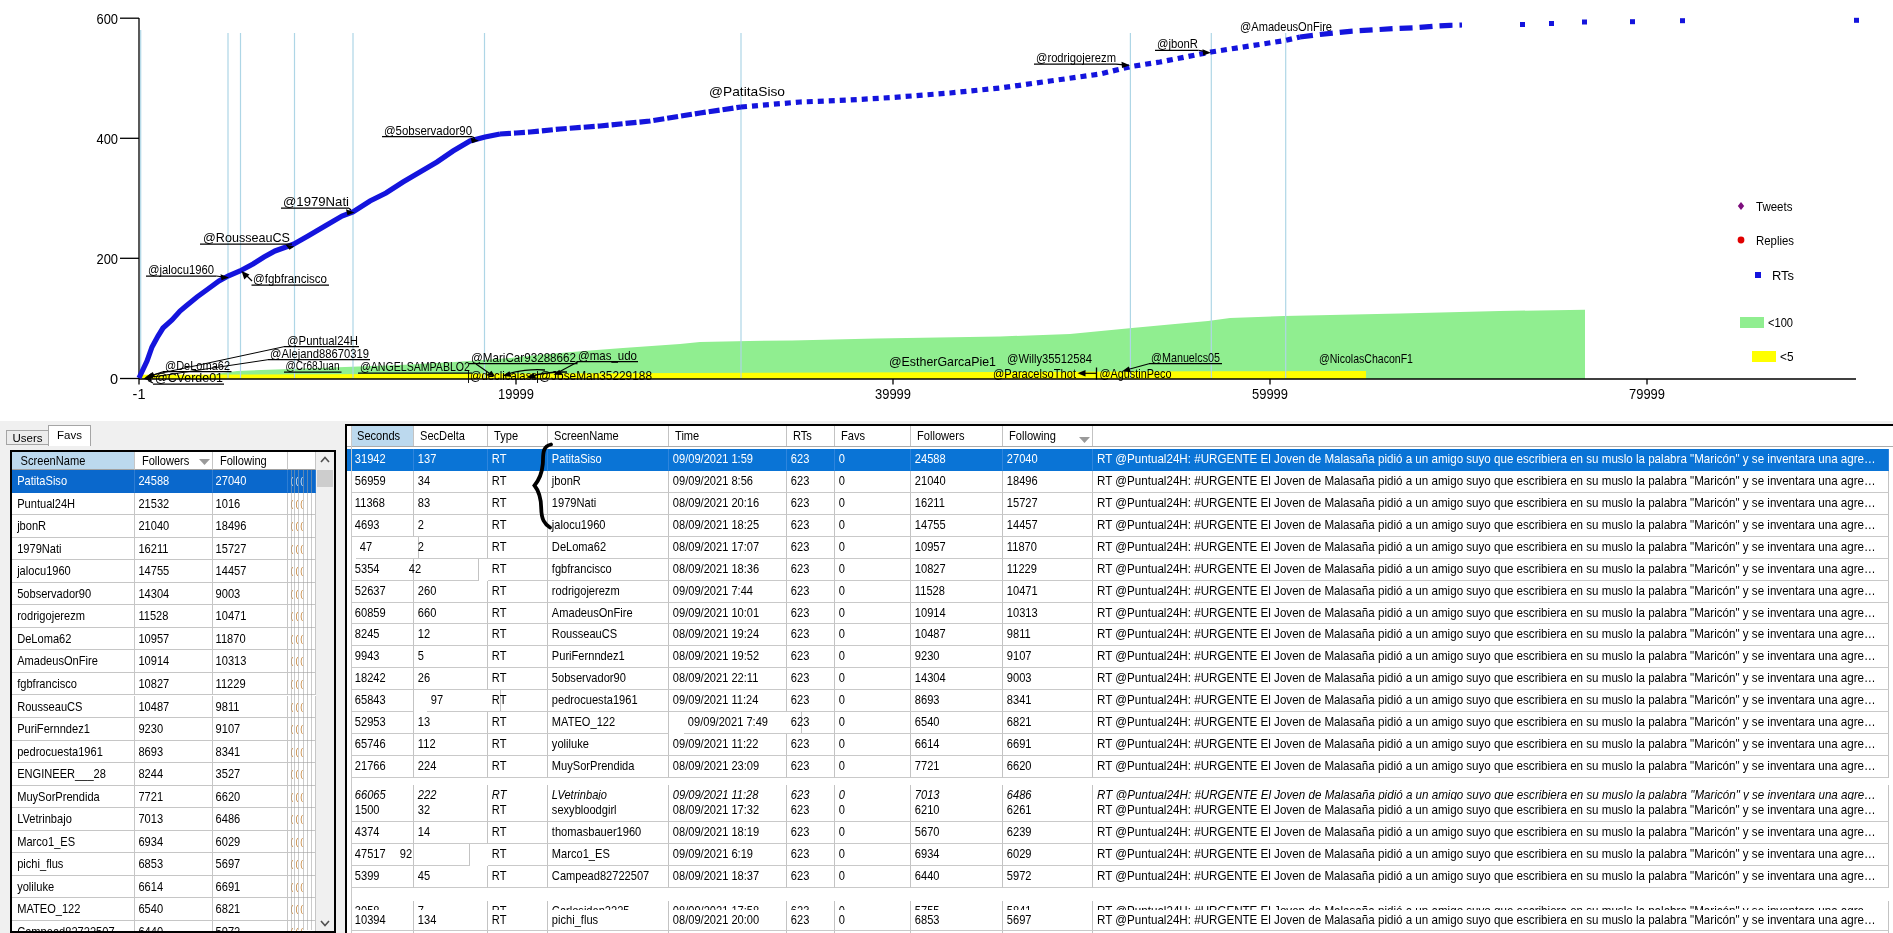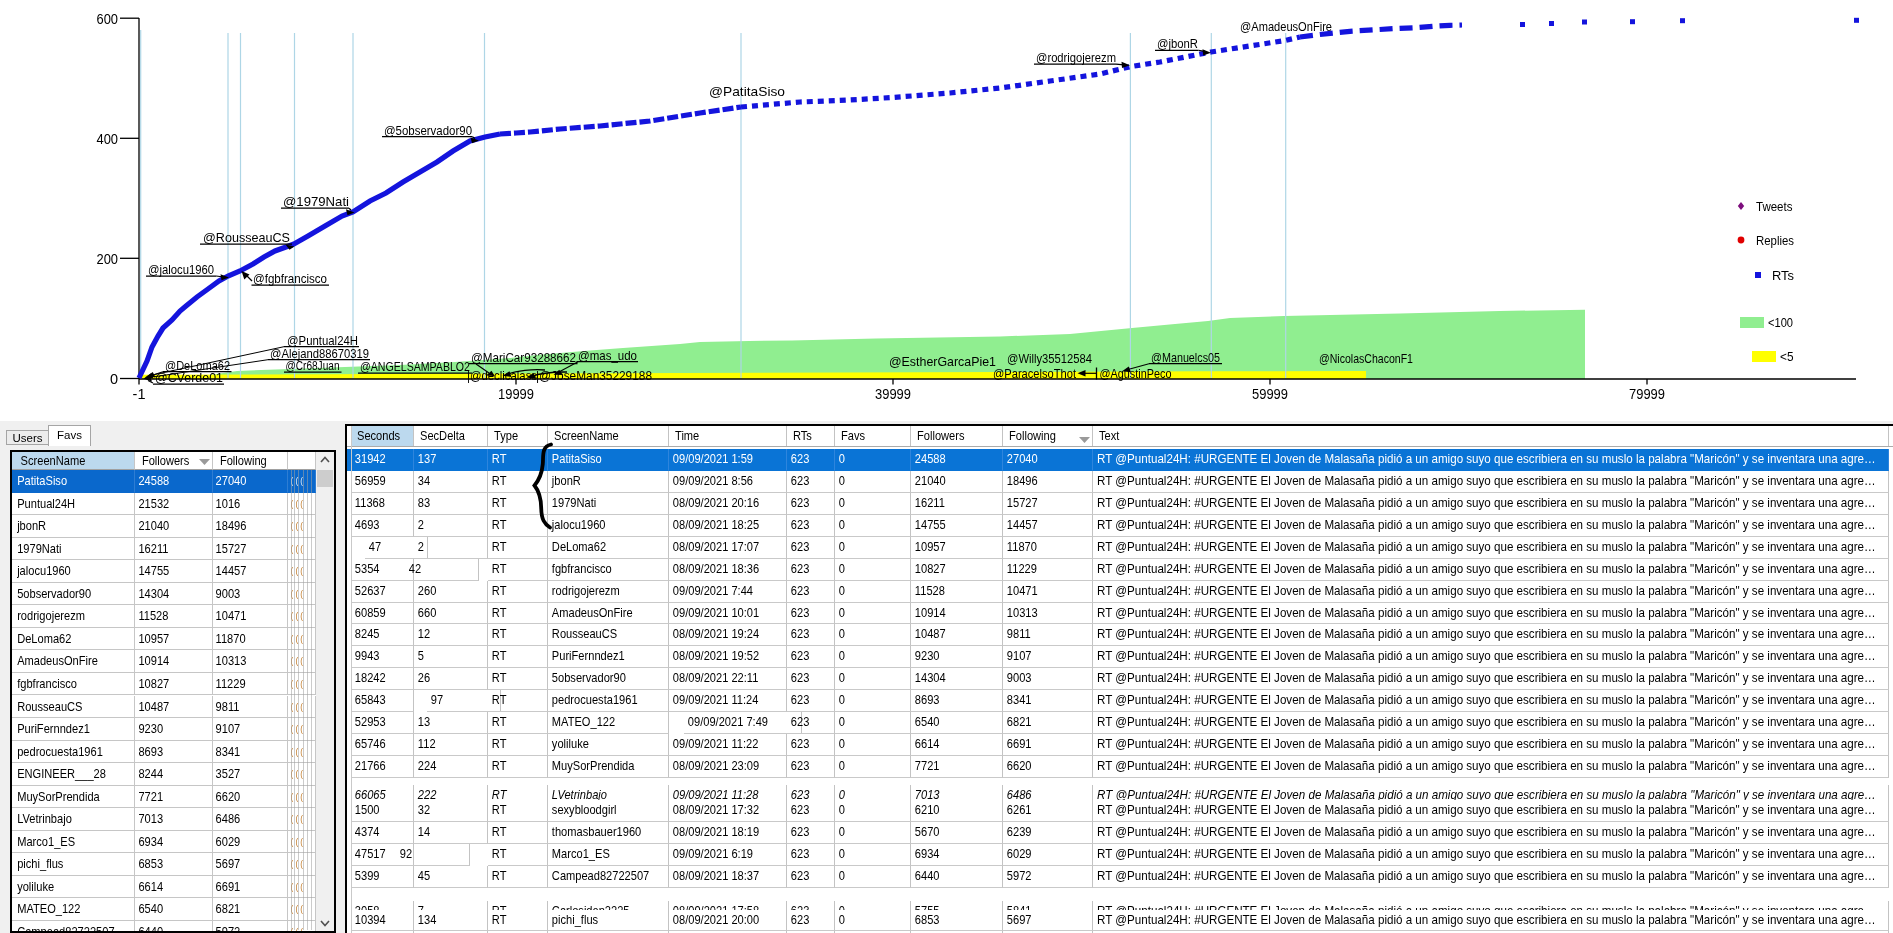--- a/index.html
+++ b/index.html
@@ -332,21 +332,20 @@
 <div id="mgh">
 <div class="mgc hd" style="left:3.5px;width:63px;background:#bcd9ee;"><span style="padding-left:7px">Seconds</span></div>
 <div class="mgc hd" style="left:66.5px;width:74px;"><span style="padding-left:7px">SecDelta</span></div>
 <div class="mgc hd" style="left:140.5px;width:60px;"><span style="padding-left:7px">Type</span></div>
 <div class="mgc hd" style="left:200.5px;width:121px;"><span style="padding-left:7px">ScreenName</span></div>
 <div class="mgc hd" style="left:321.5px;width:118px;"><span style="padding-left:7px">Time</span></div>
 <div class="mgc hd" style="left:439.5px;width:48px;"><span style="padding-left:7px">RTs</span></div>
 <div class="mgc hd" style="left:487.5px;width:76px;"><span style="padding-left:7px">Favs</span></div>
 <div class="mgc hd" style="left:563.5px;width:92px;"><span style="padding-left:7px">Followers</span></div>
 <div class="mgc hd" style="left:655.5px;width:90px;"><span style="padding-left:7px">Following</span></div>
-<div class="mgc hd" style="left:745.5px;width:796px;"><span style="padding-left:7px">Text</span></div>
 <svg width="12" height="7" style="position:absolute;left:732px;top:11px">
           <path d="M0,0 L11,0 L5.5,6 Z" fill="#9a9a9a"></path>
         </svg>
 </div>
 <div class="mgr sel" style="top:23.00px;">
         <div class="mgc" style="left:3.5px;width:63px;"><span style="padding-left:4.5px">31942</span></div>
         <div class="mgc" style="left:66.5px;width:74px;"><span style="padding-left:4.5px">137</span></div>
         <div class="mgc" style="left:140.5px;width:60px;"><span style="padding-left:4.5px">RT</span></div>
         <div class="mgc" style="left:200.5px;width:121px;"><span style="padding-left:4.5px">PatitaSiso</span></div>
         <div class="mgc" style="left:321.5px;width:118px;"><span style="padding-left:4.5px">09/09/2021 1:59</span></div>
@@ -386,21 +385,21 @@
         <div class="mgc" style="left:140.5px;width:60px;"><span style="padding-left:4.5px">RT</span></div>
         <div class="mgc" style="left:200.5px;width:121px;"><span style="padding-left:4.5px">jalocu1960</span></div>
         <div class="mgc" style="left:321.5px;width:118px;"><span style="padding-left:4.5px">08/09/2021 18:25</span></div>
         <div class="mgc" style="left:439.5px;width:48px;"><span style="padding-left:4.5px">623</span></div>
         <div class="mgc" style="left:487.5px;width:76px;"><span style="padding-left:4.5px">0</span></div>
         <div class="mgc" style="left:563.5px;width:92px;"><span style="padding-left:4.5px">14755</span></div>
         <div class="mgc" style="left:655.5px;width:90px;"><span style="padding-left:4.5px">14457</span></div>
         <div class="mgc txt" style="left:745.5px;width:796px;"><span style="padding-left:4.5px">RT @Puntual24H: #URGENTE El Joven de Malasaña pidió a un amigo suyo que escribiera en su muslo la palabra "Maricón" y se inventara una agre…</span></div>
       </div>
 <div class="mgr" style="top:110.72px;">
-        <div class="mgc" style="left:18px;width:63px;"><span style="padding-left:4.5px">47</span></div>
+        <div class="mgc" style="left:9px;width:63px;"><span style="padding-left:4.5px">47</span></div>
         <div class="mgc" style="left:66.5px;width:74px;"><span style="padding-left:4.5px">2</span></div>
         <div class="mgc" style="left:140.5px;width:60px;"><span style="padding-left:4.5px">RT</span></div>
         <div class="mgc" style="left:200.5px;width:121px;"><span style="padding-left:4.5px">DeLoma62</span></div>
         <div class="mgc" style="left:321.5px;width:118px;"><span style="padding-left:4.5px">08/09/2021 17:07</span></div>
         <div class="mgc" style="left:439.5px;width:48px;"><span style="padding-left:4.5px">623</span></div>
         <div class="mgc" style="left:487.5px;width:76px;"><span style="padding-left:4.5px">0</span></div>
         <div class="mgc" style="left:563.5px;width:92px;"><span style="padding-left:4.5px">10957</span></div>
         <div class="mgc" style="left:655.5px;width:90px;"><span style="padding-left:4.5px">11870</span></div>
         <div class="mgc txt" style="left:745.5px;width:796px;"><span style="padding-left:4.5px">RT @Puntual24H: #URGENTE El Joven de Malasaña pidió a un amigo suyo que escribiera en su muslo la palabra "Maricón" y se inventara una agre…</span></div>
       </div>

